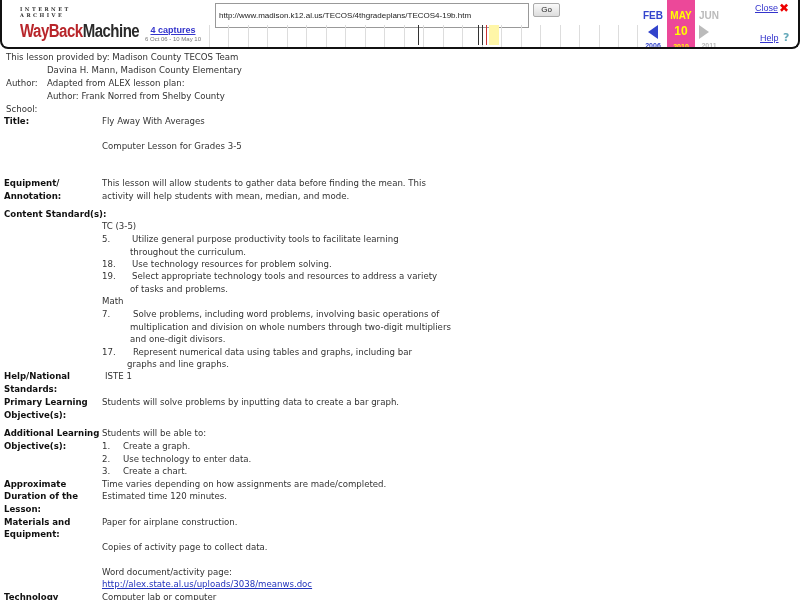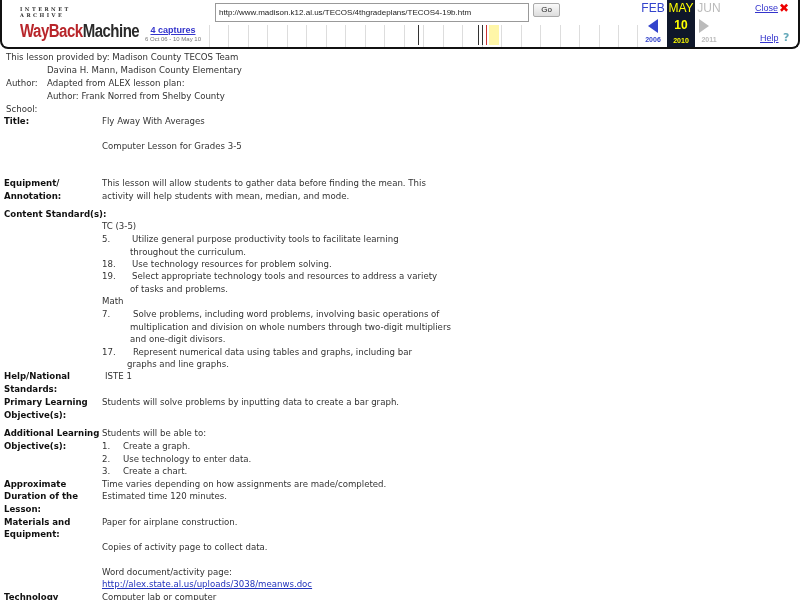--- a/index.html
+++ b/index.html
@@ -20,43 +20,43 @@
     transform-origin: top left;
   }
   .wm-logo .wb .w1 { color: #b8252a; }
   .wm-logo .wb .w2 { color: #2a2a2a; }
 
   .wm-captures { position: absolute; left: 138px; top: 25px; width: 66px; text-align: center; }
   .wm-captures a { font-family: "Liberation Sans", sans-serif; font-size: 9px; color: #33c; text-decoration: underline; font-weight: bold; display: block; }
   .wm-captures .range { font-family: "Liberation Sans", sans-serif; font-size: 6px; color: #777; margin-top: 1px; }
 
   .wm-url {
-    position: absolute; left: 213px; top: 3px; width: 314px; height: 19px;
+    position: absolute; left: 213px; top: 3px; width: 314px; height: 25px;
     border: 1px solid #999; font-family: "Liberation Sans", sans-serif; font-size: 8px;
     padding: 1px 3px; color: #222; background: #fff;
   }
   .wm-go {
     position: absolute; left: 531px; top: 3px; width: 27px; height: 14px;
     border: 1px solid #aaa; border-radius: 2px; background: linear-gradient(#fafafa,#ddd);
     font-family: "Liberation Sans", sans-serif; font-size: 8px; color: #222; text-align: center; line-height: 12px;
   }
 
   .wm-graph { position: absolute; left: 205px; top: 19px; width: 430px; height: 28px; }
   .wm-graph .tick { position: absolute; top: 6px; width: 1px; height: 22px; background: #ddd; }
   .wm-graph .cap { position: absolute; top: 6px; width: 1px; height: 20px; background: #333; }
   .wm-graph .cap.cur { background: #c33; }
   .wm-graph .hl { position: absolute; top: 6px; width: 10px; height: 20px; background: #fff6a8; }
 
   .wm-nav { position: absolute; left: 637px; top: 0; width: 90px; height: 47px; font-family: "Liberation Sans", sans-serif; }
   .wm-col { position: absolute; top: 0; width: 28px; height: 47px; text-align: center; }
-  .wm-col .m { font-size: 12px; font-weight: normal; margin-top: 1px; }
+  .wm-col .m { font-size: 10px; font-weight: bold; margin-top: 10px; }
   .wm-col .d { font-size: 12px; font-weight: bold; line-height: 20px; height: 22px; }
   .wm-col .y { font-size: 7px; font-weight: bold; }
   .wm-prev { left: 0; color: #3344cc; }
-  .wm-cur { left: 28px; background: #0f172a; color: #ff0; }
+  .wm-cur { left: 28px; background: #ec4899; color: #ff0; }
   .wm-next { left: 56px; color: #bbb; }
   .arrow-l { width: 0; height: 0; border-top: 7px solid transparent; border-bottom: 7px solid transparent; border-right: 10px solid #3344cc; margin: 4px auto 3px; }
   .arrow-r { width: 0; height: 0; border-top: 7px solid transparent; border-bottom: 7px solid transparent; border-left: 10px solid #bbb; margin: 4px 0 3px 4px; }
   .wm-cur .d { color: #ff0; }
   .wm-cur .m, .wm-cur .y { color: #ff0; }
 
   .wm-close { position: absolute; left: 753px; top: 3px; font-family: "Liberation Sans", sans-serif; font-size: 9px; color: #33c; text-decoration: underline; }
   .wm-close-x { position: absolute; left: 777px; top: 1px; font-family: "DejaVu Sans", sans-serif; font-size: 12px; font-weight: bold; color: #e00; }
   .wm-help { position: absolute; left: 758px; top: 33px; font-family: "Liberation Sans", sans-serif; font-size: 9px; color: #33c; text-decoration: underline; }
   .wm-help-q { position: absolute; left: 781px; top: 31px; font-family: "DejaVu Sans", sans-serif; font-size: 11px; font-weight: bold; color: #6ab; }

